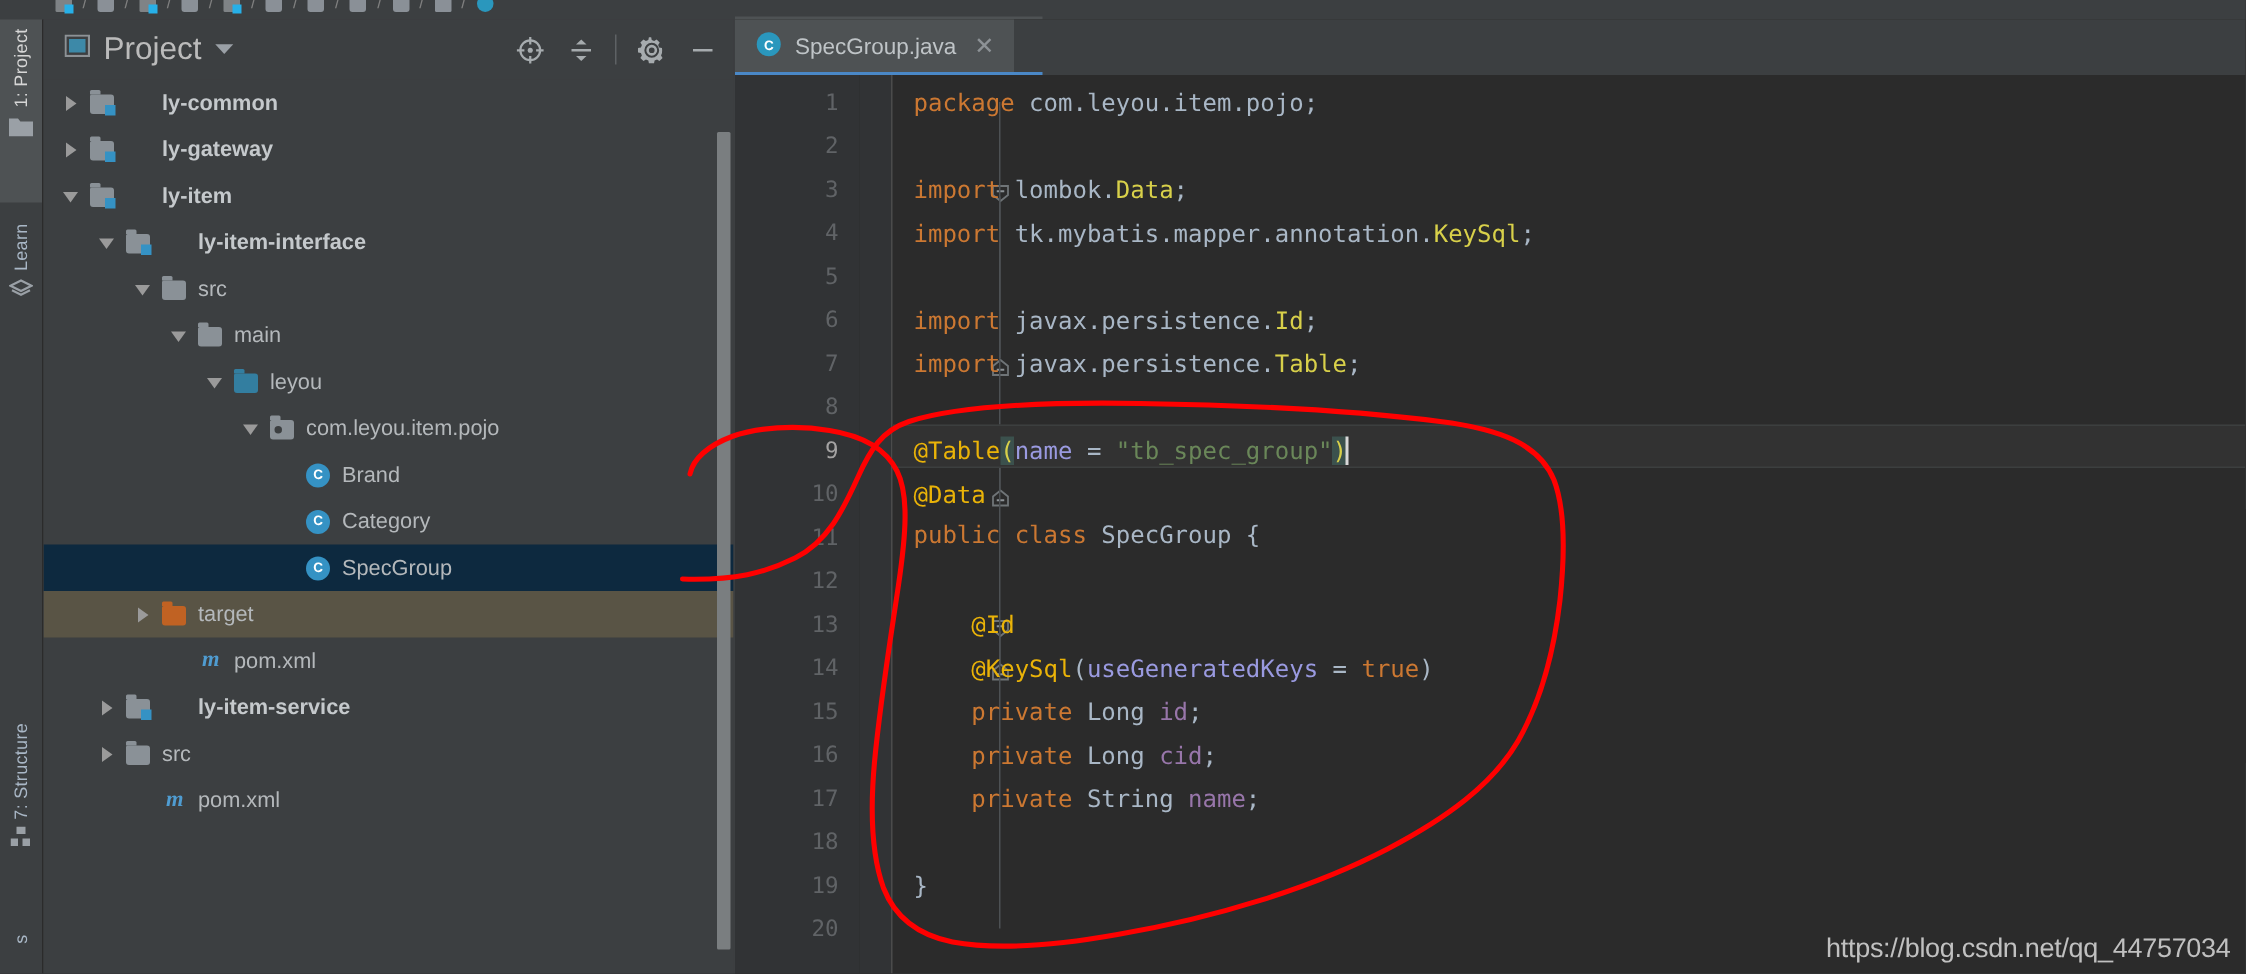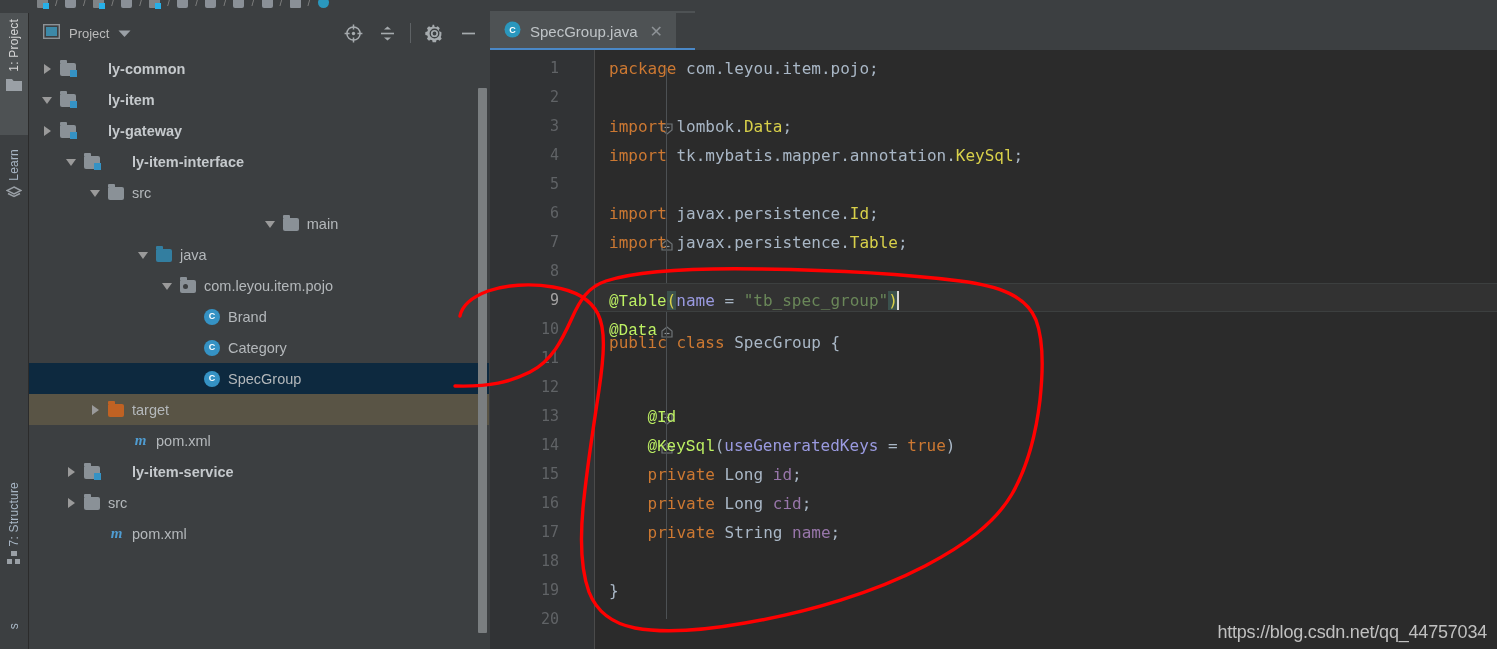--- a/index.html
+++ b/index.html
@@ -35,21 +35,21 @@
   #vt-project .vlabel{color:#d6d6d6;}
   #vt-learn{top:130px;height:96px;padding-top:6px;box-sizing:border-box;}
   #vt-structure{top:465px;height:140px;padding-top:4px;box-sizing:border-box;}
   #vt-bottom{top:608px;height:40px;padding-top:2px;box-sizing:border-box;}
   .vicon{margin-top:5px;}
 
   
   #projectpanel{position:absolute;left:29px;top:13px;width:460px;height:636px;background:#3c3f41;overflow:hidden;}
   #pp-header{position:absolute;left:0;top:0;width:460px;height:40px;background:#3c3f41;display:flex;align-items:center;}
   #pp-title{display:flex;align-items:center;gap:9px;padding-left:14px;}
-  #pp-title .lbl{color:#bbbbbb;font-size:13px;}
+  #pp-title .lbl{color:#bbbbbb;font-size:21px;}
   #pp-actions{position:absolute;right:6px;top:0;height:40px;display:flex;align-items:center;gap:4px;}
   #pp-actions .act{width:30px;height:30px;display:flex;align-items:center;justify-content:center;border-radius:3px;cursor:default;}
   #pp-actions .divider{width:1px;height:20px;background:#5e6265;margin:0 4px;}
 
   #pp-tree{position:absolute;left:0;top:40px;width:460px;height:596px;}
   .trow{position:relative;height:31px;display:flex;align-items:center;box-sizing:border-box;}
   .trow .arrow{width:13px;height:13px;flex:none;position:relative;}
   .trow .arrow.closed:after{
     content:"";position:absolute;left:3px;top:2px;
     border-left:7px solid #9a9a9a;border-top:5px solid transparent;border-bottom:5px solid transparent;
@@ -110,21 +110,21 @@
   .lnum{position:absolute;right:14px;color:#606366;font-size:15px;line-height:29px;height:29px;
     font-family:"DejaVu Sans Mono",monospace;}
   .lnum.cur{color:#a4a3a3;}
 
   .codeline{position:absolute;left:119px;height:29px;line-height:29px;white-space:pre;color:#a9b7c6;}
   #curline-hl{position:absolute;left:105px;top:0;width:902px;height:29px;background:#323232;
     border-top:1px solid #3c3f3f;border-bottom:1px solid #3c3f3f;box-sizing:border-box;}
 
   .kw{color:#cc7832;}
   .cls{color:#d8d04a;}
-  .ann{color:#bef264;font-family:Liberation Mono, monospace;}
+  .ann{color:#eab308;}
   .str{color:#6a8759;}
   .fld{color:#9876aa;}
   .par{color:#a9b7c6;}
   .attr{color:#9a9ae0;}
   .brace{color:#a9b7c6;}
   .bmatch{background:#3b514d;color:#d8d04a;}
   .caret{display:inline-block;width:2px;height:19px;background:#d8d8d8;vertical-align:-4px;margin-left:-1px;}
 
   .foldmark{position:absolute;left:88px;width:12px;height:12px;}
   .foldline{position:absolute;left:93px;width:1px;background:#5c6164;}
@@ -273,60 +273,60 @@
 
   <div id="pp-tree">
       <div class="trow bold" style="padding-left: 12px;">
         <span class="arrow closed"></span>
         <span class="ticon" style="margin-left: 6px;">
           <span class="ic-module"></span>
         </span>
         <span class="tlabel">ly-common</span>
       </div>
       <div class="trow bold" style="padding-left: 12px;">
+        <span class="arrow closed"></span>
+        <span class="ticon" style="margin-left: 6px;">
+          <span class="ic-module"></span>
+        </span>
+        <span class="tlabel">ly-gateway</span>
+      </div>
+      <div class="trow bold" style="padding-left: 12px;">
         <span class="arrow open"></span>
         <span class="ticon" style="margin-left: 6px;">
           <span class="ic-module"></span>
         </span>
         <span class="tlabel">ly-item</span>
-      </div>
-      <div class="trow bold" style="padding-left: 12px;">
-        <span class="arrow closed"></span>
-        <span class="ticon" style="margin-left: 6px;">
-          <span class="ic-module"></span>
-        </span>
-        <span class="tlabel">ly-gateway</span>
       </div>
       <div class="trow bold" style="padding-left: 36px;">
         <span class="arrow open"></span>
         <span class="ticon" style="margin-left: 6px;">
           <span class="ic-module"></span>
         </span>
         <span class="tlabel">ly-item-interface</span>
       </div>
       <div class="trow" style="padding-left: 60px;">
         <span class="arrow open"></span>
         <span class="ticon" style="margin-left: 6px;">
           <span class="ic-folder"></span>
         </span>
         <span class="tlabel">src</span>
       </div>
-      <div class="trow" style="padding-left: 84px; justify-content: center;">
+      <div class="trow" style="padding-left: 84px;">
         <span class="arrow open"></span>
         <span class="ticon" style="margin-left: 6px;">
           <span class="ic-folder"></span>
         </span>
         <span class="tlabel">main</span>
       </div>
       <div class="trow" style="padding-left: 108px;">
         <span class="arrow open"></span>
         <span class="ticon" style="margin-left: 6px;">
           <span class="ic-src"></span>
         </span>
-        <span class="tlabel">java</span>
+        <span class="tlabel">leyou</span>
       </div>
       <div class="trow" style="padding-left: 132px;">
         <span class="arrow open"></span>
         <span class="ticon" style="margin-left: 6px;">
           <span class="ic-package"></span>
         </span>
         <span class="tlabel">com.leyou.item.pojo</span>
       </div>
       <div class="trow" style="padding-left: 156px;">
         <span class="arrow"></span>
@@ -469,21 +469,21 @@
         <div class="codeline" style="top: 4px;"><span class="kw">package </span><span class="par">com.leyou.item.pojo;</span></div>
         <div class="codeline" style="top: 33px;"></div>
         <div class="codeline" style="top: 62px;"><span class="kw">import </span><span class="par">lombok.</span><span class="cls">Data</span><span class="par">;</span></div>
         <div class="codeline" style="top: 91px;"><span class="kw">import </span><span class="par">tk.mybatis.mapper.annotation.</span><span class="cls">KeySql</span><span class="par">;</span></div>
         <div class="codeline" style="top: 120px;"></div>
         <div class="codeline" style="top: 149px;"><span class="kw">import </span><span class="par">javax.persistence.</span><span class="cls">Id</span><span class="par">;</span></div>
         <div class="codeline" style="top: 178px;"><span class="kw">import </span><span class="par">javax.persistence.</span><span class="cls">Table</span><span class="par">;</span></div>
         <div class="codeline" style="top: 207px;"></div>
         <div class="codeline" style="top: 236px;"><span class="ann">@Table</span><span class="bmatch">(</span><span class="attr">name</span><span class="par"> = </span><span class="str">"tb_spec_group"</span><span class="bmatch">)</span><span class="caret"></span></div>
         <div class="codeline" style="top: 265px;"><span class="ann">@Data</span></div>
-        <div class="codeline" style="top: 278px;"><span class="kw">public </span><span class="kw">class </span><span class="par">SpecGroup</span><span class="brace"> {</span></div>
+        <div class="codeline" style="top: 292px;"><span class="kw">public </span><span class="kw">class </span><span class="par">SpecGroup</span><span class="brace"> {</span></div>
         <div class="codeline" style="top: 323px;"></div>
         <div class="codeline" style="top: 352px;"><span class="ann">    @Id</span></div>
         <div class="codeline" style="top: 381px;"><span class="ann">    @KeySql</span><span class="par">(</span><span class="attr">useGeneratedKeys</span><span class="par"> = </span><span class="kw">true</span><span class="par">)</span></div>
         <div class="codeline" style="top: 410px;"><span class="kw">    private </span><span class="par">Long </span><span class="fld">id</span><span class="par">;</span></div>
         <div class="codeline" style="top: 439px;"><span class="kw">    private </span><span class="par">Long </span><span class="fld">cid</span><span class="par">;</span></div>
         <div class="codeline" style="top: 468px;"><span class="kw">    private </span><span class="par">String </span><span class="fld">name</span><span class="par">;</span></div>
         <div class="codeline" style="top: 497px;"></div>
         <div class="codeline" style="top: 526px;"><span class="brace">}</span></div>
         <div class="codeline" style="top: 555px;"></div>
       </div>

